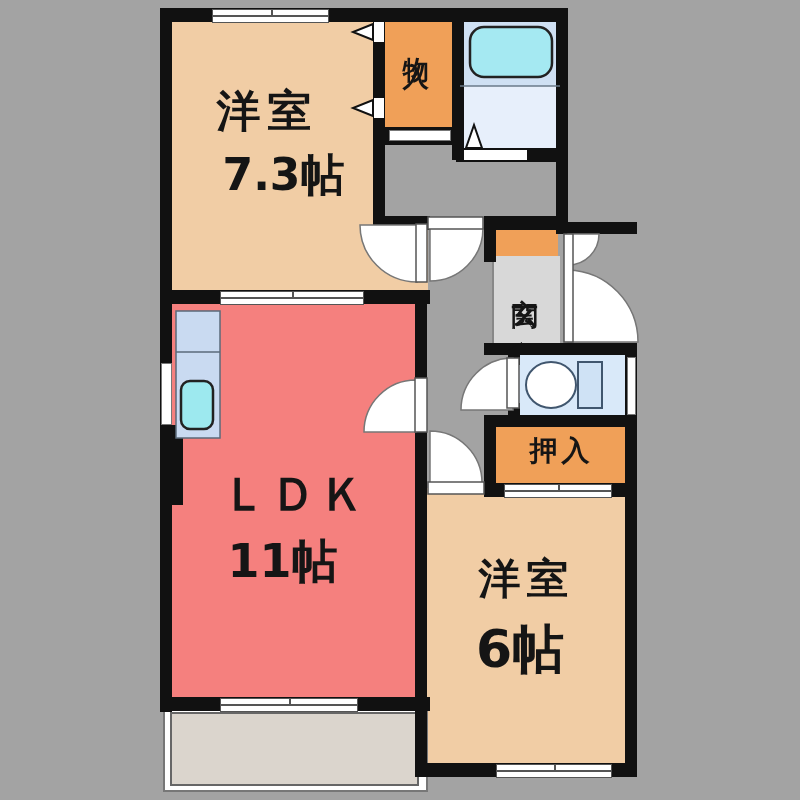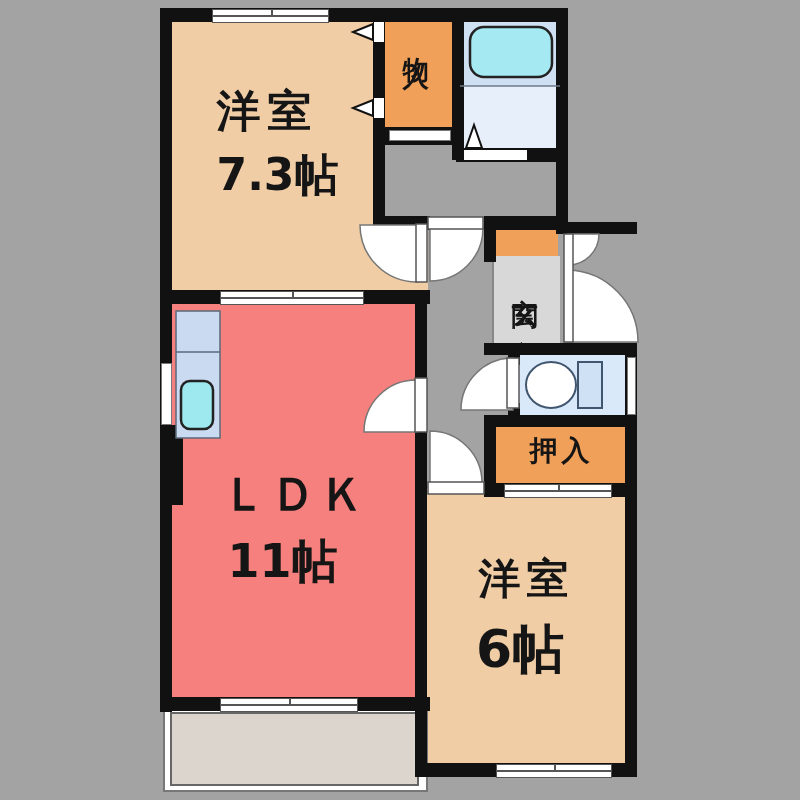--- a/index.html
+++ b/index.html
@@ -124,21 +124,21 @@
 
     <g fill="#ffffff" stroke="#111" stroke-width="2">
       <path d="M373,24 L373,40 L353,32 Z"></path>
       <path d="M373,100 L373,116 L353,108 Z"></path>
       <path d="M466,148 L482,148 L474,125 Z"></path>
     </g>
     <path d="M522,342 L504,353 L522,353 Z" fill="#111"></path>
   </svg>
 
   <div class="lbl" style="left:160px;top:88px;width:215px;font-size:44px;letter-spacing:7px;">洋室</div>
-  <div class="lbl" style="left:160px;top:152px;width:235px;font-size:44px;">7.3帖</div>
+  <div class="lbl" style="left:166px;top:152px;width:235px;font-size:44px;">7.3帖</div>
   <div class="lbl vert" style="left:402px;top:36px;font-size:26px;letter-spacing:5px;">物入</div>
   <div class="lbl vert" style="left:511px;top:278px;font-size:26px;letter-spacing:6px;">玄関</div>
   <div class="lbl" style="left:495px;top:436px;width:133px;font-size:28px;letter-spacing:4px;">押入</div>
   <div class="lbl" style="left:170px;top:470px;width:250px;font-size:46px;letter-spacing:3px;">ＬＤＫ</div>
   <div class="lbl" style="left:160px;top:537px;width:245px;font-size:46px;">11帖</div>
   <div class="lbl" style="left:424px;top:557px;width:205px;font-size:42px;letter-spacing:6px;">洋室</div>
   <div class="lbl" style="left:415px;top:622px;width:210px;font-size:52px;">6帖</div>
 
 </div>
 

